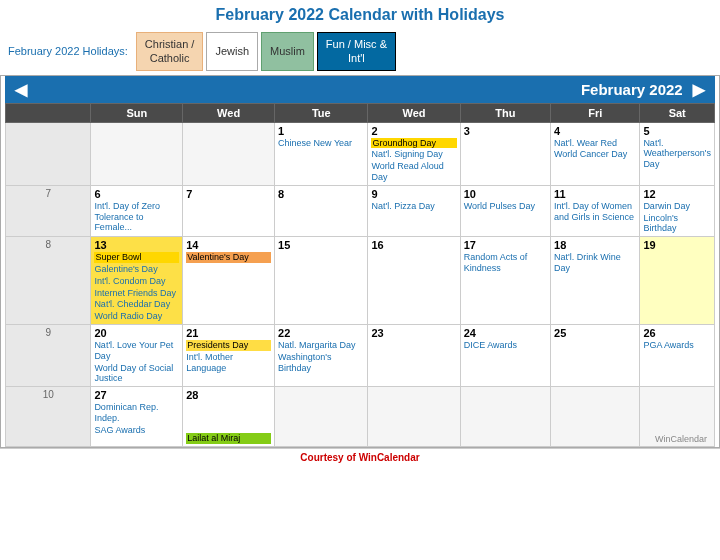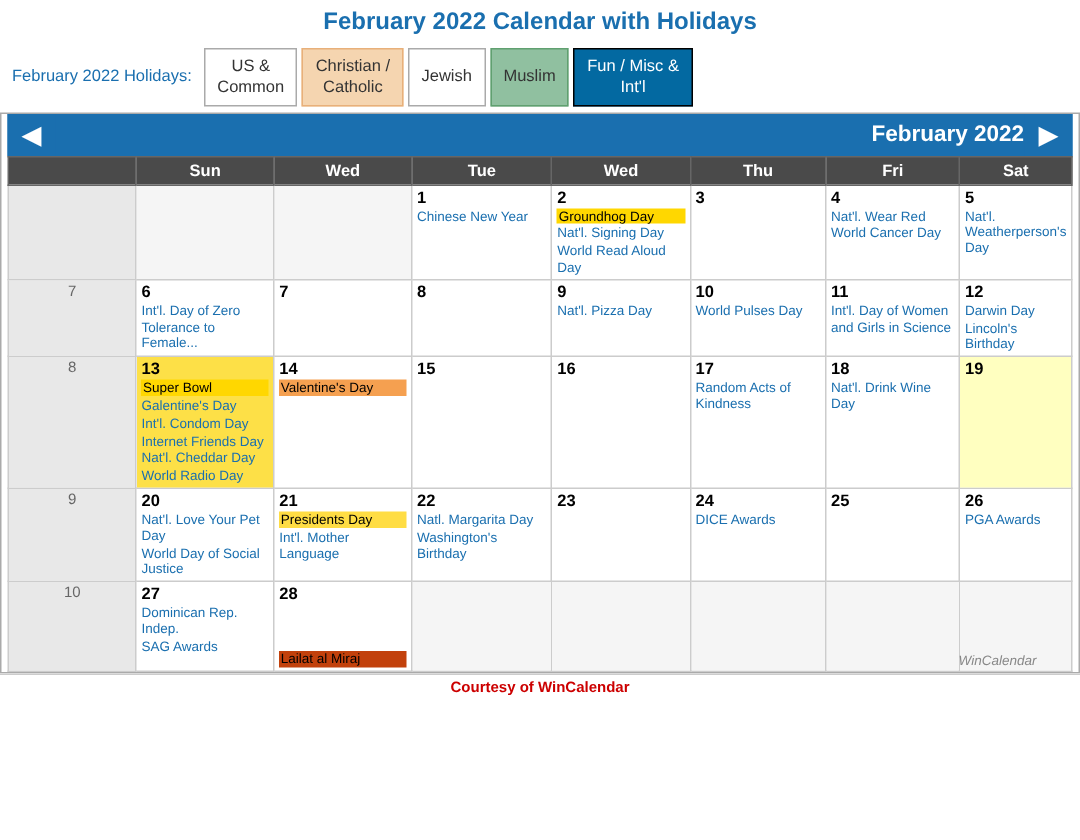--- a/index.html
+++ b/index.html
@@ -26,39 +26,38 @@
     .calendar-table td { border: 1px solid #ccc; vertical-align: top; padding: 2px 3px; font-size: 10px; min-height: 60px; width: 14.28%; position: relative; }
     .cell-date { font-weight: bold; font-size: 11px; color: #000; }
     .cell-empty { background: #f5f5f5; }
     
     .week-num { background: #e8e8e8; color: #666; font-size: 9px; text-align: center; vertical-align: middle; width: 14px; border: 1px solid #ccc; padding: 2px; }
     
     .event { margin-top: 1px; font-size: 9px; line-height: 1.2; }
     .event-blue { color: #1a6faf; }
     .event-gold { background: #ffd700; padding: 0 1px; }
     .event-orange { background: #f5a050; padding: 0 1px; }
-    .event-lightgreen { background: #c2410c; padding: 0 1px; margin-top: 32px; }
+    .event-lightgreen { background: #84cc16; padding: 0 1px; margin-top: 32px; }
     .event-presidents { background: #ffdd44; padding: 0 1px; }
     
     .footer { text-align: center; color: #cc0000; font-size: 10px; padding: 3px; border-top: 1px solid #ccc; background: #fff; font-weight: bold; }
     .wincalendar-credit { text-align: right; color: #888; font-size: 9px; padding-right: 4px; }
     
     .calendar-wrapper { border: 1px solid #aaa; }
     
     .outer { padding: 0 4px 0 4px; }
   </style>
 </head>
 <body>
 
 <div class="page-title">February 2022 Calendar with Holidays</div>
 
 <div class="header-row">
   <span class="holiday-label">February 2022 Holidays:</span>
   <div class="filter-buttons">
-    <button class="filter-btn btn-us">US &amp;<br>Common</button>
     <button class="filter-btn btn-christian">Christian /<br>Catholic</button>
     <button class="filter-btn btn-jewish">Jewish</button>
     <button class="filter-btn btn-muslim">Muslim</button>
     <button class="filter-btn btn-fun">Fun / Misc &amp;<br>Int'l</button>
   </div>
 </div>
 
 <div class="calendar-wrapper outer">
   <div class="calendar-nav">
     <button class="nav-arrow">◀</button>
@@ -216,20 +215,20 @@
         </td>
         <td>
           <div class="cell-date">28</div>
           <div class="event event-lightgreen">Lailat al Miraj</div>
         </td>
         <td class="cell-empty"></td>
         <td class="cell-empty"></td>
         <td class="cell-empty"></td>
         <td class="cell-empty"></td>
         <td class="cell-empty" style="position:relative;">
-          <div class="wincalendar-credit" style="position:absolute;bottom:2px;right:19px;font-style:italic;">WinCalendar</div>
+          <div class="wincalendar-credit" style="position:absolute;bottom:2px;right:3px;">WinCalendar</div>
         </td>
       </tr>
     </tbody>
   </table>
 </div>
 
 <div class="footer">Courtesy of WinCalendar</div>
 
 </body></html>

